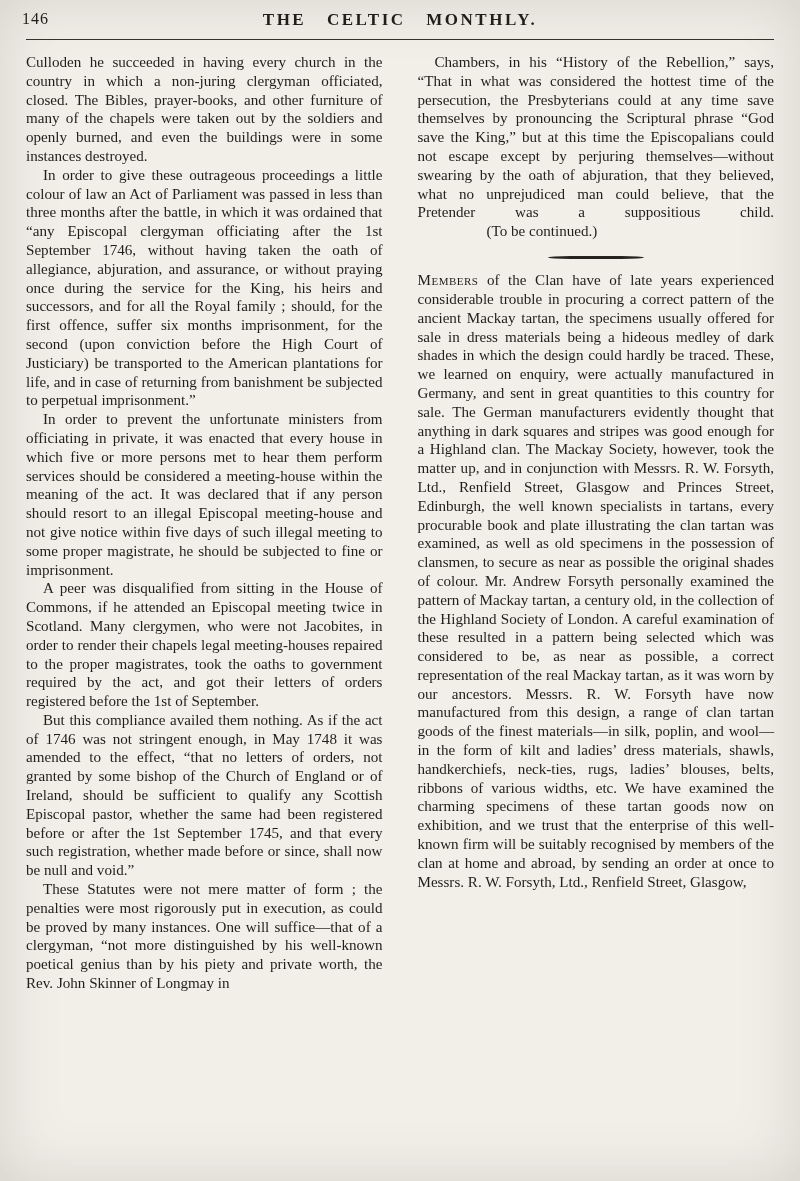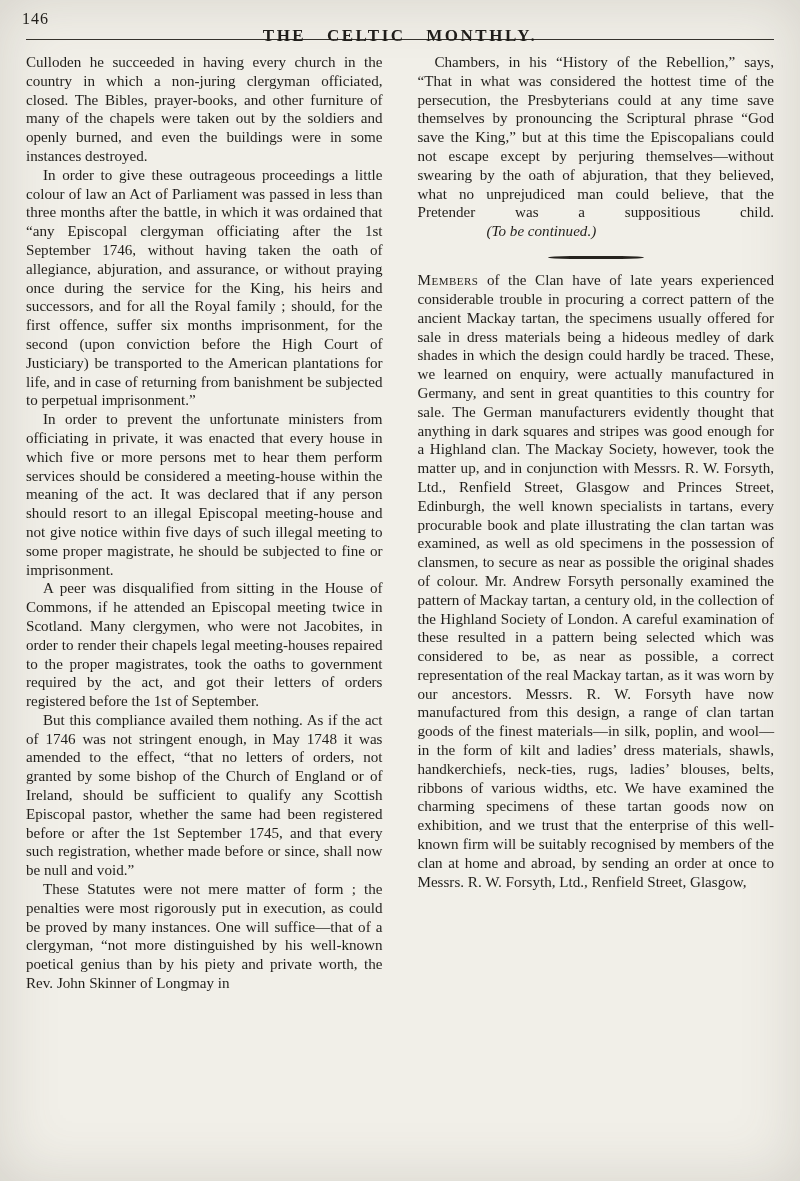--- a/index.html
+++ b/index.html
@@ -25,21 +25,21 @@
   }
   .page-number {
     position: absolute;
     left: -4px;
     top: 2px;
     font-size: 16px;
     letter-spacing: 1px;
   }
   .journal-title {
     display: inline-block;
-    margin: 16px;
+    margin: 0;
     font-size: 17px;
     font-weight: 700;
     letter-spacing: 2.5px;
     word-spacing: 14px;
     padding-top: 2px;
   }
   .header-rule {
     border: none;
     border-top: 1.6px solid #35322c;
     margin: 5px 0 0 0;
@@ -54,21 +54,20 @@
     text-align: justify;
     font-size: 15.1px;
     line-height: 18.8px;
   }
   .col p {
     margin: 0;
     text-indent: 17px;
   }
   .col p.no-indent { text-indent: 0; }
   .tbc {
-    font-style: italic;
     display: inline-block;
     margin-left: 52px;
   }
   .section-divider {
     width: 96px;
     height: 3.2px;
     background: #26231e;
     margin: 15px auto 12px auto;
     border-radius: 50% / 100%;
   }

